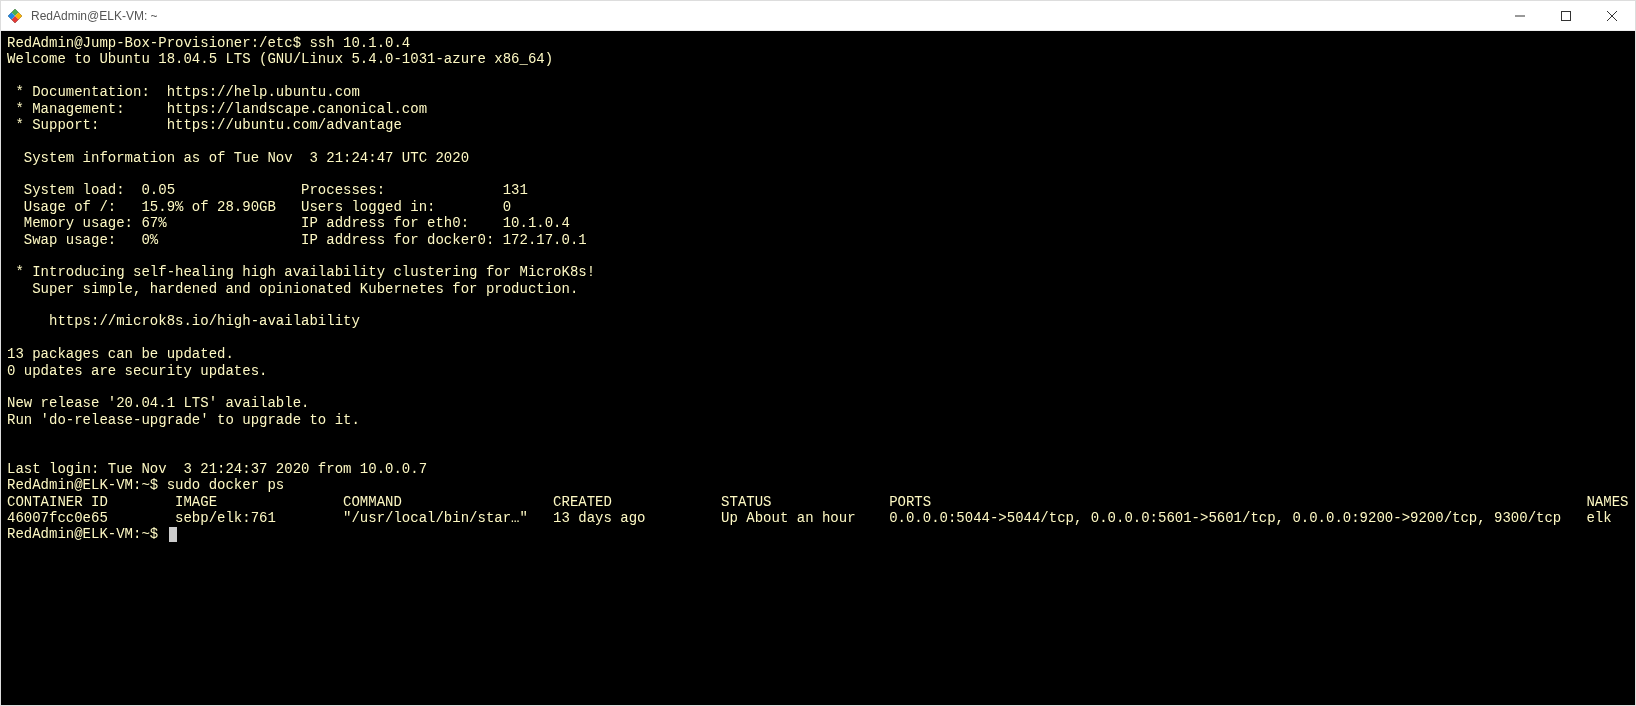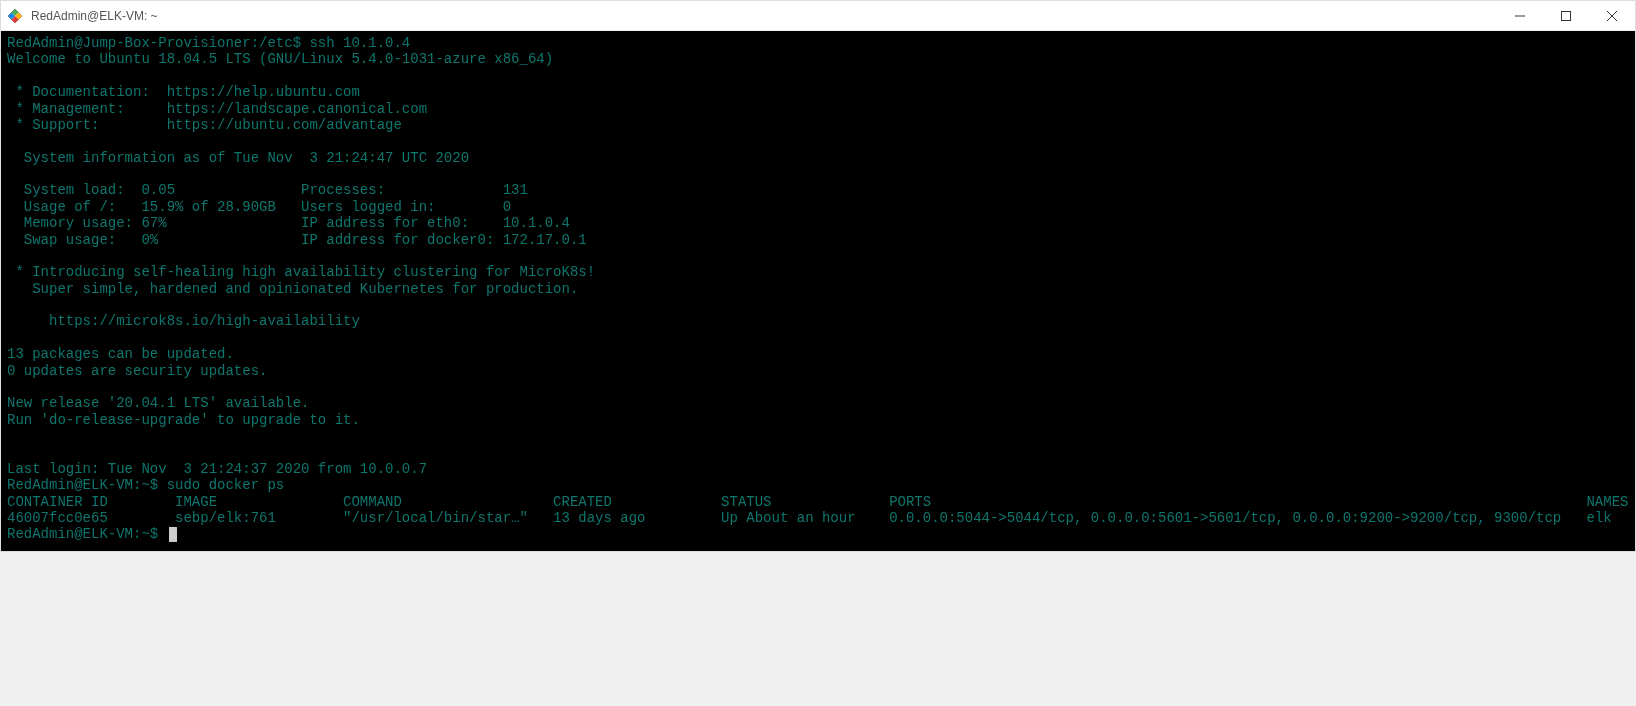--- a/index.html
+++ b/index.html
@@ -4,21 +4,21 @@
 <style>
   * { margin: 0; padding: 0; box-sizing: border-box; }
   body {
     font-family: Consolas, 'Courier New', monospace;
     font-size: 14px;
     background: #f0f0f0;
     overflow: hidden;
   }
   .window {
     width: 1636px;
-    height: 552px;
+    height: 706px;
     background: #ffffff;
     display: flex;
     flex-direction: column;
     border: 1px solid #ddd;
   }
   .titlebar {
     height: 30px;
     background: #ffffff;
     display: flex;
     align-items: center;
@@ -40,21 +40,21 @@
     width: 46px; height: 100%;
     display: flex; align-items: center; justify-content: center;
     color: #333;
     font-family: 'Segoe UI Symbol', sans-serif;
     font-size: 10px;
   }
 
   .terminal {
     flex: 1;
     background: #000;
-    color: #0f766e;
+    color: #fef9c3;
     padding: 4px 6px;
     white-space: pre;
     overflow: hidden;
     line-height: 1.17;
     font-size: 14px;
     letter-spacing: 0;
   }
   .cursor {
     display: inline-block;
     width: 8px; height: 15px;

